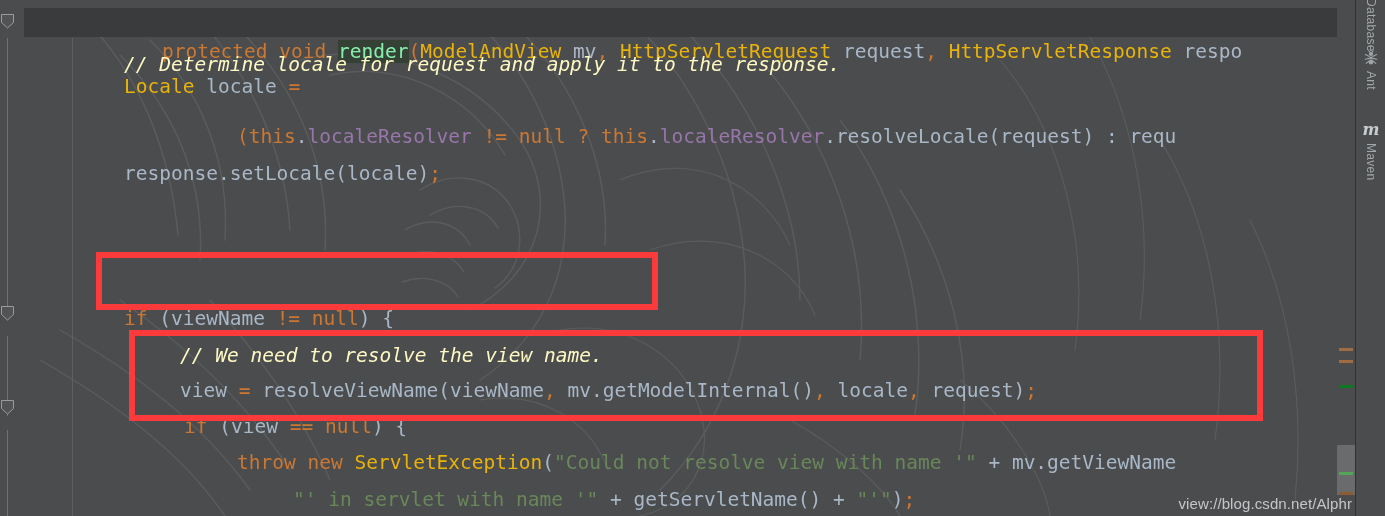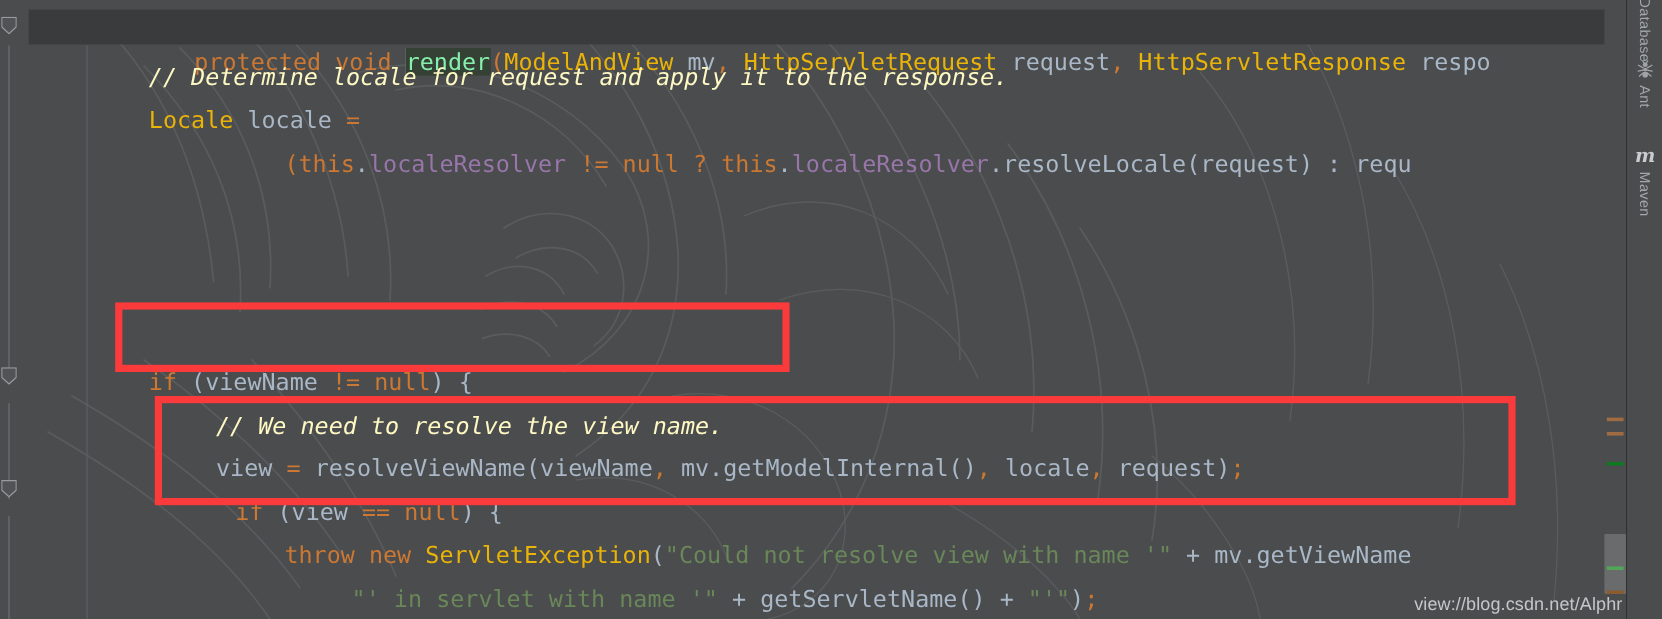--- a/index.html
+++ b/index.html
@@ -282,34 +282,35 @@
     <div class="caret-line-bg"></div>
 
     <div id="code">
 
       <div class="line" style="top:8px;left:68px;">
         <span class="kw">protected</span><span class="txt"> </span><span class="kw">void</span><span class="txt"> </span><span class="caret"></span><span class="ident-hl fn">render</span><span class="punct">(</span><span class="cls">ModelAndView</span><span class="txt"> mv</span><span class="punct">,</span><span class="txt"> </span><span class="cls">HttpServletRequest</span><span class="txt"> request</span><span class="punct">,</span><span class="txt"> </span><span class="cls">HttpServletResponse</span><span class="txt"> respo</span>
       </div>
 
       <div class="line cmt" style="top:50px;left:124px;">// Determine locale for request and apply it to the response.</div>
 
-      <div class="line" style="top:86px;left:124px;"><span class="cls">Locale</span><span class="txt"> locale </span><span class="punct">=</span></div>
+      <div class="line" style="top:72px;left:124px;"><span class="cls">Locale</span><span class="txt"> locale </span><span class="punct">=</span></div>
 
       <div class="line" style="top:122px;left:237px;"><span class="punct">(</span><span class="kw">this</span><span class="txt">.</span><span class="fld">localeResolver</span><span class="txt"> </span><span class="punct">!=</span><span class="txt"> </span><span class="kw">null</span><span class="txt"> </span><span class="punct">?</span><span class="txt"> </span><span class="kw">this</span><span class="txt">.</span><span class="fld">localeResolver</span><span class="txt">.resolveLocale(request) : requ</span></div>
 
+      <div class="line" style="top:159px;left:124px;"><span class="txt">response.setLocale(locale)</span><span class="punct">;</span></div>
 
 
 
       <div class="line" style="top:304px;left:124px;"><span class="kw">if</span><span class="txt"> (viewName </span><span class="punct">!=</span><span class="txt"> </span><span class="kw">null</span><span class="txt">) {</span></div>
 
       <div class="line cmt" style="top:341px;left:180px;">// We need to resolve the view name.</div>
 
       <div class="line" style="top:376px;left:180px;"><span class="txt">view </span><span class="punct">=</span><span class="txt"> resolveViewName(viewName</span><span class="punct">,</span><span class="txt"> mv.getModelInternal()</span><span class="punct">,</span><span class="txt"> locale</span><span class="punct">,</span><span class="txt"> request)</span><span class="punct">;</span></div>
 
-      <div class="line" style="top:412px;left:196px;"><span class="kw">if</span><span class="txt"> (view </span><span class="punct">==</span><span class="txt"> </span><span class="kw">null</span><span class="txt">) {</span></div>
+      <div class="line" style="top:412px;left:184px;"><span class="kw">if</span><span class="txt"> (view </span><span class="punct">==</span><span class="txt"> </span><span class="kw">null</span><span class="txt">) {</span></div>
 
       <div class="line" style="top:448px;left:237px;"><span class="kw">throw</span><span class="txt"> </span><span class="kw">new</span><span class="txt"> </span><span class="cls">ServletException</span><span class="txt">(</span><span class="str">"Could not resolve view with name '"</span><span class="txt"> + mv.getViewName</span></div>
 
       <div class="line" style="top:485px;left:293px;"><span class="str">"' in servlet with name '"</span><span class="txt"> + getServletName() + </span><span class="str">"'"</span><span class="txt">)</span><span class="punct">;</span></div>
 
     </div>
 
     <div class="redbox" style="left:96px;top:252px;width:562px;height:58px;"></div>
     <div class="redbox" style="left:129px;top:330px;width:1134px;height:91px;"></div>
 

